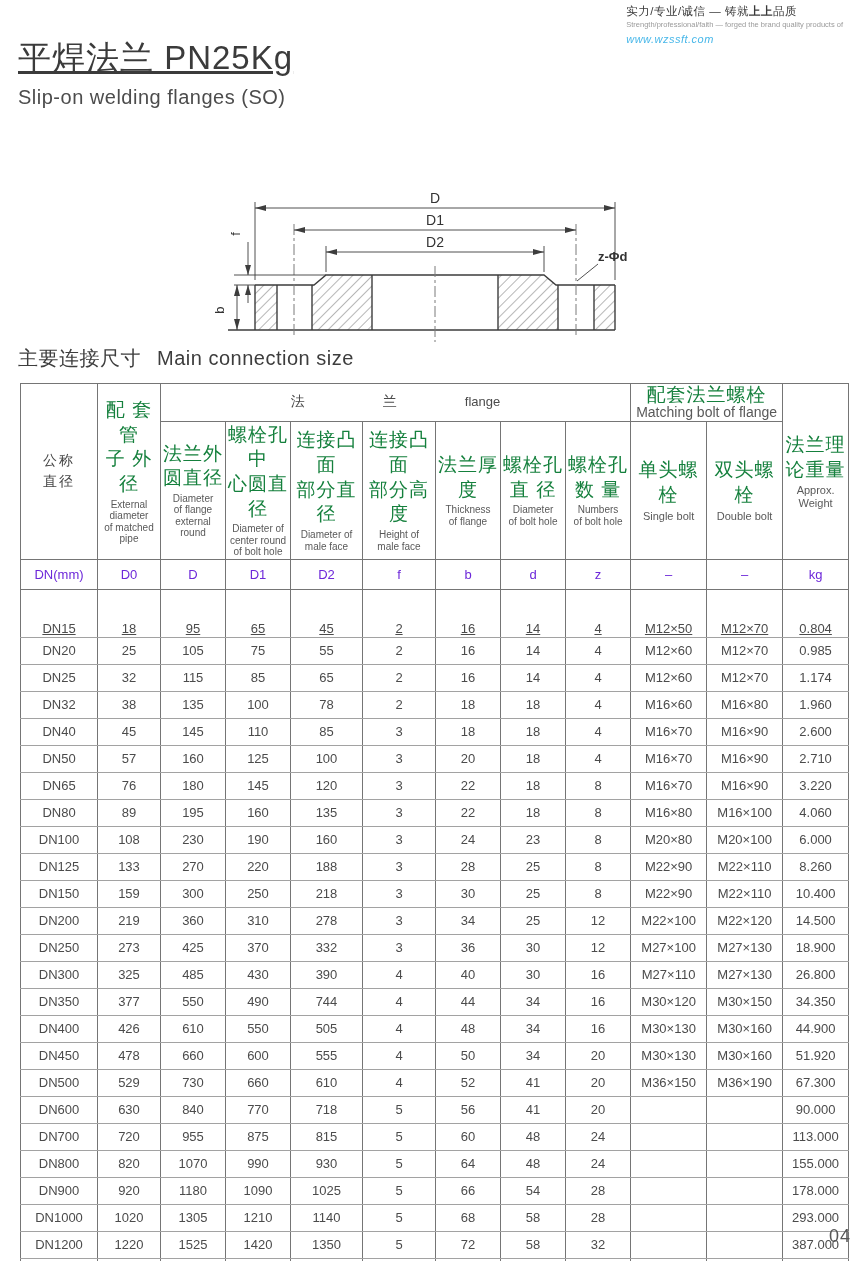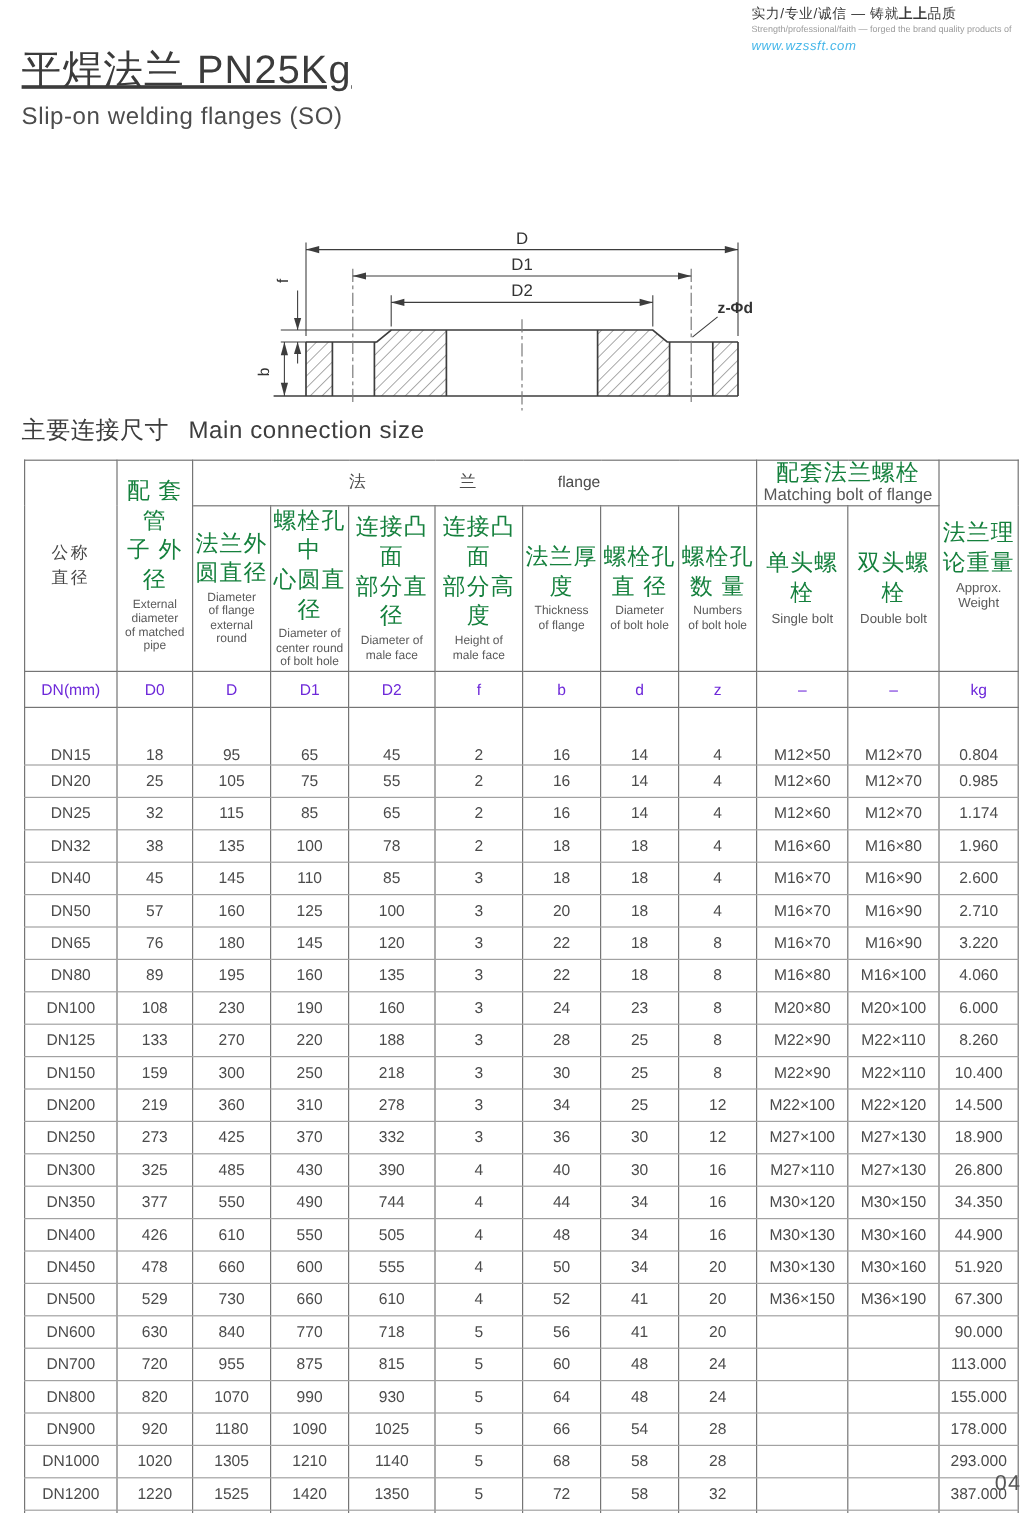--- a/index.html
+++ b/index.html
@@ -38,21 +38,21 @@
   }
   .spec-table th, .spec-table td {
     border:1px solid #757575; text-align:center; vertical-align:middle;
     padding:1px 0; overflow:hidden;
   }
   .spec-table thead th { font-weight:normal; }
   .group-row th { height:26px; }
   .sub-row th { height:72px; }
   .units-row td { height:30px; font-size:13px; color:#6d28d9; }
   .spec-table tbody td { height:27px; border-top-color:#a2a2a2; border-bottom-color:#a2a2a2; }
-  .spec-table tbody tr.first-row td { height:46px; padding-top:31px; }
+  .spec-table tbody tr.first-row td { height:46px; padding-top:31px;text-decoration:underline; }
   .zh { font-size:19px; white-space:pre-line; line-height:1.3; color:#15803d; letter-spacing:1px; }
   .zh-big { font-size:14px; white-space:pre-line; line-height:1.5; letter-spacing:2px; color:#454545; }
   .en { font-size:10px; color:#595959; white-space:pre-line; line-height:1.15; margin-top:2px; letter-spacing:0; }
   .flange-group-cell { display:flex; justify-content:center; align-items:baseline; }
   .flange-group-cell .fz1 { font-size:14px; }
   .flange-group-cell .fz2 { font-size:14px; margin-left:78px; }
   .flange-group-cell .fen { font-size:13px; margin-left:28px; color:#4b4b4b;padding-left:40px; }
   .bolt-group-cell .zh { line-height:1.05; }
   .bolt-group-cell .en { margin-top:0; line-height:1.05; }
 

